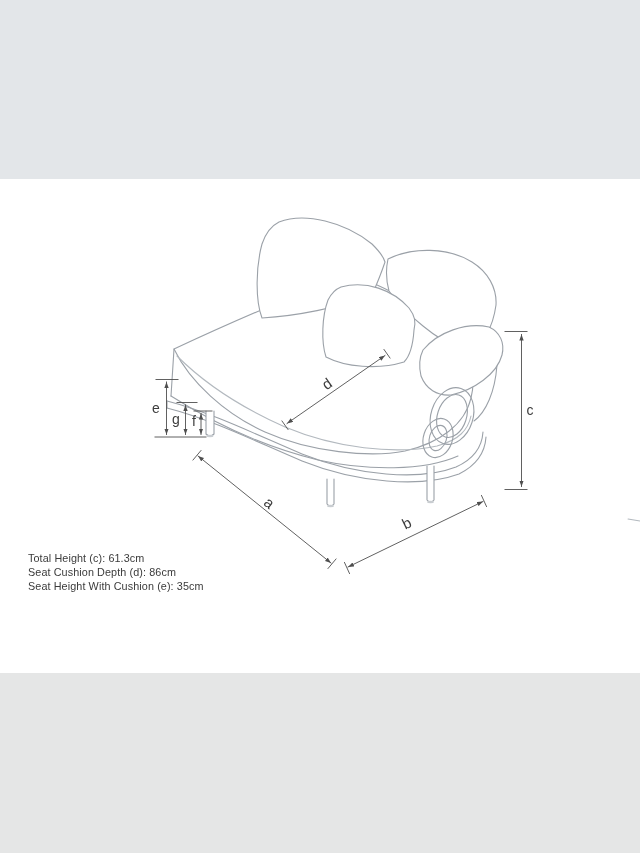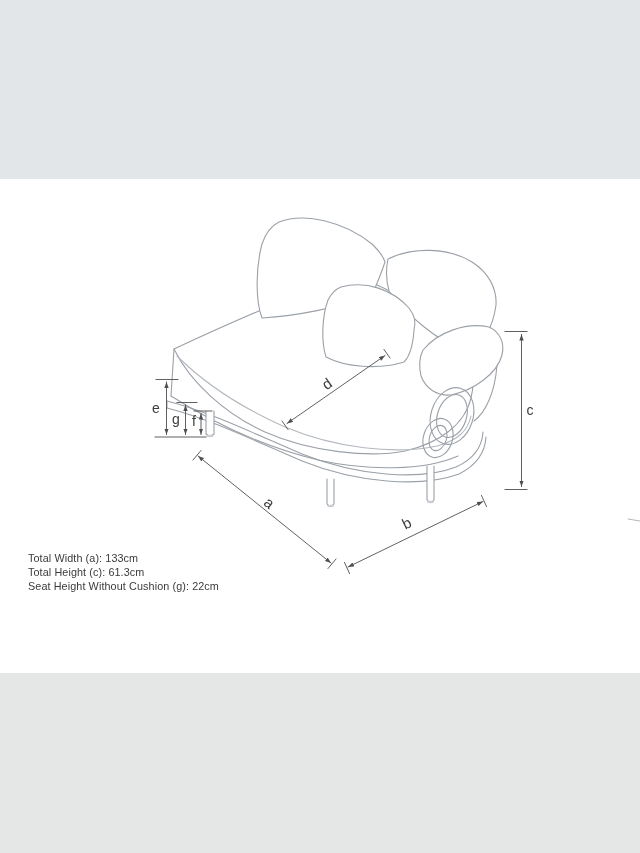--- a/index.html
+++ b/index.html
@@ -153,18 +153,18 @@
       <text class="dimtext" font-size="14" text-anchor="middle" x="176" y="424">g</text>
       <text class="dimtext" font-size="14" text-anchor="middle" x="194" y="426">f</text>
       <text class="dimtext" font-size="14" text-anchor="middle" x="530" y="415">c</text>
       <text class="dimtext" font-size="15" text-anchor="middle" x="0" y="0" transform="translate(266,507) rotate(39)">a</text>
       <text class="dimtext" font-size="15" text-anchor="middle" x="0" y="0" transform="translate(409,528) rotate(-26)">b</text>
       <text class="dimtext" font-size="15" text-anchor="middle" x="0" y="0" transform="translate(330,388) rotate(-35)">d</text>
     </g>
   </svg>
 
   <div class="specs">
-    <div>Total Width (a): 133cm</div>
     <div>Total Height (c): 61.3cm</div>
-    <div>Seat Height Without Cushion (g): 22cm</div>
+    <div>Seat Cushion Depth (d): 86cm</div>
+    <div>Seat Height With Cushion (e): 35cm</div>
   </div>
 
 </div>
 
 </body></html>

